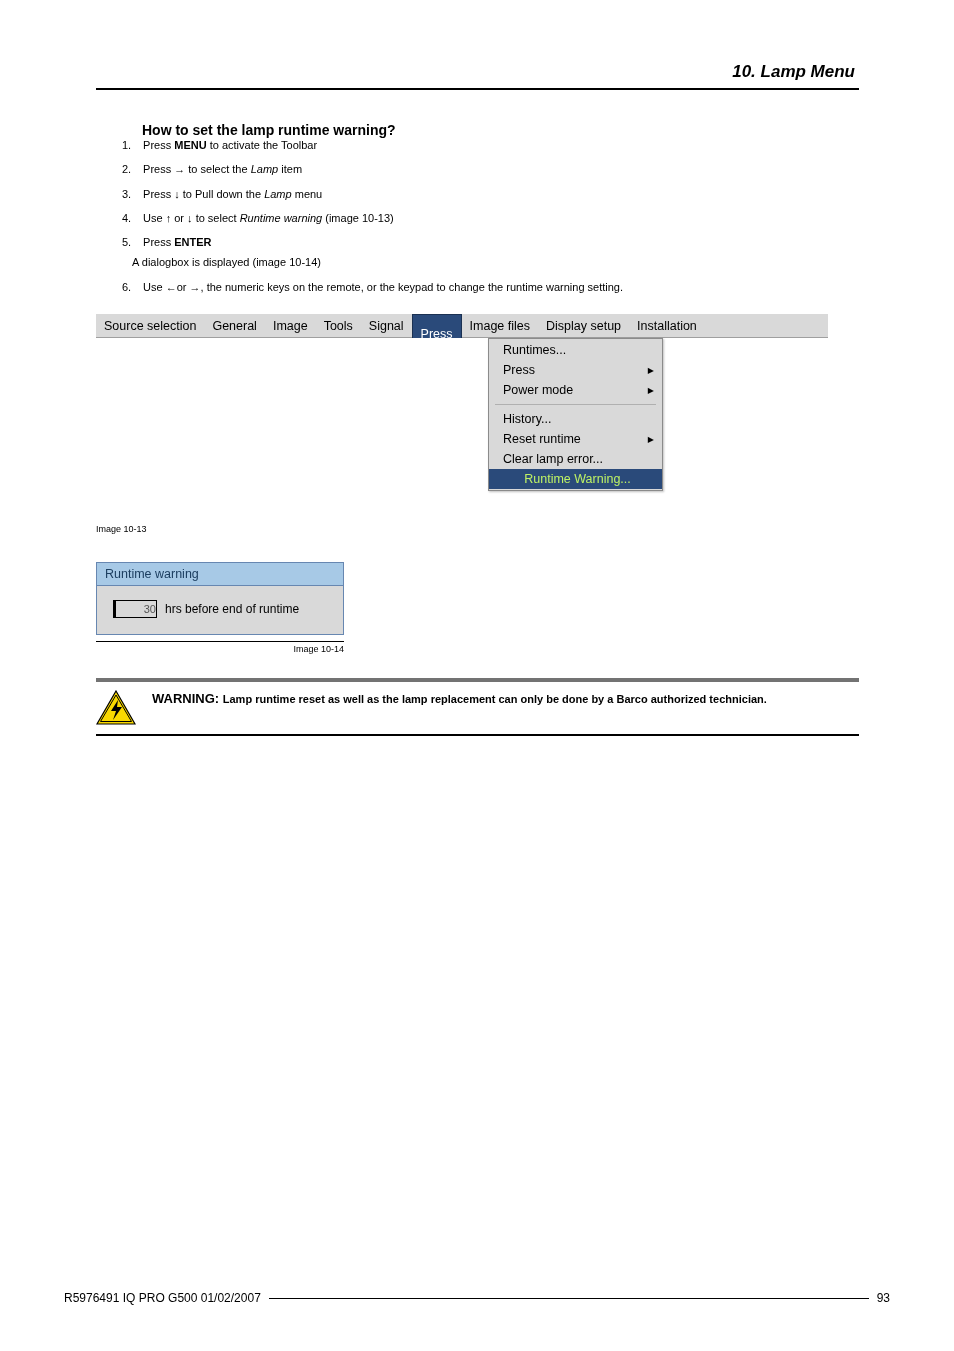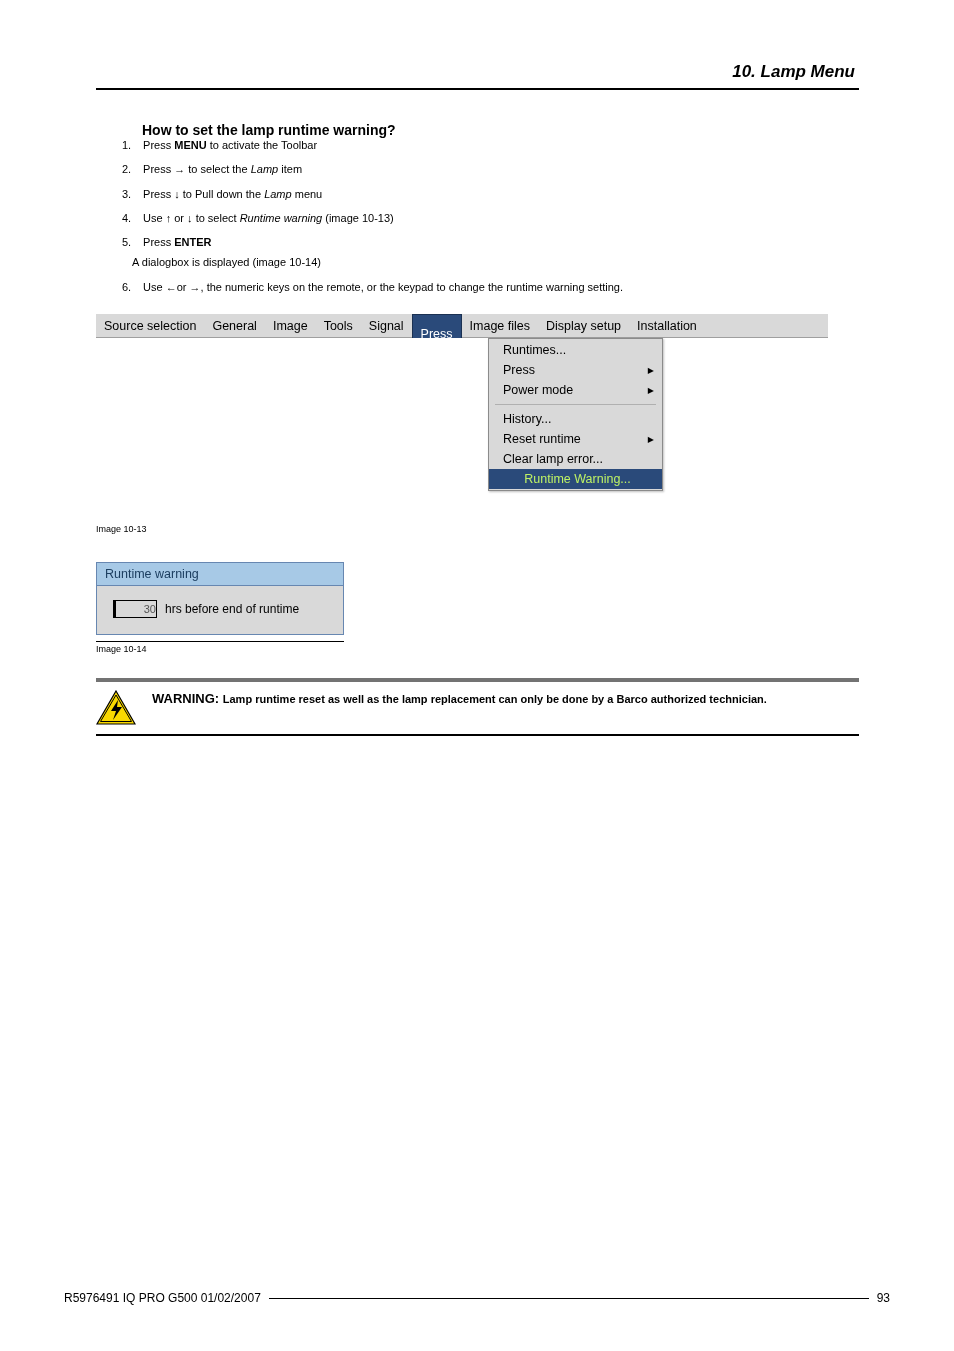--- a/index.html
+++ b/index.html
@@ -299,21 +299,21 @@
 
   <div class="img1014">
     <div class="dialog">
       <div class="dialog-title">Runtime warning</div>
       <div class="dialog-body">
         <div class="num-input">30</div>
         <div class="dialog-label">hrs before end of runtime</div>
       </div>
     </div>
   </div>
-  <div class="img-caption" style="border-top:1px solid #000; width:248px; padding-top:2px;">Image 10-14</div>
+  <div class="img-caption" style="border-top:1px solid #000; width:248px; padding-top:2px;text-align:right;">Image 10-14</div>
 
   <div class="warning-block">
     <svg class="warning-icon" viewBox="0 0 40 36">
       <polygon points="20,1 39,34 1,34" fill="#f9d900" stroke="#000" stroke-width="1.2"></polygon>
       <polygon points="20,5 35.5,31.5 4.5,31.5" fill="none" stroke="#000" stroke-width="1"></polygon>
       <path d="M22 10 L15 21 L20 21 L17 30 L26 17 L21 17 Z" fill="#000"></path>
     </svg>
     <div class="warning-text">
       <span class="warning-lead">WARNING: </span><span>Lamp runtime reset as well as the lamp replacement can only be done by a Barco authorized technician.</span>
     </div>

